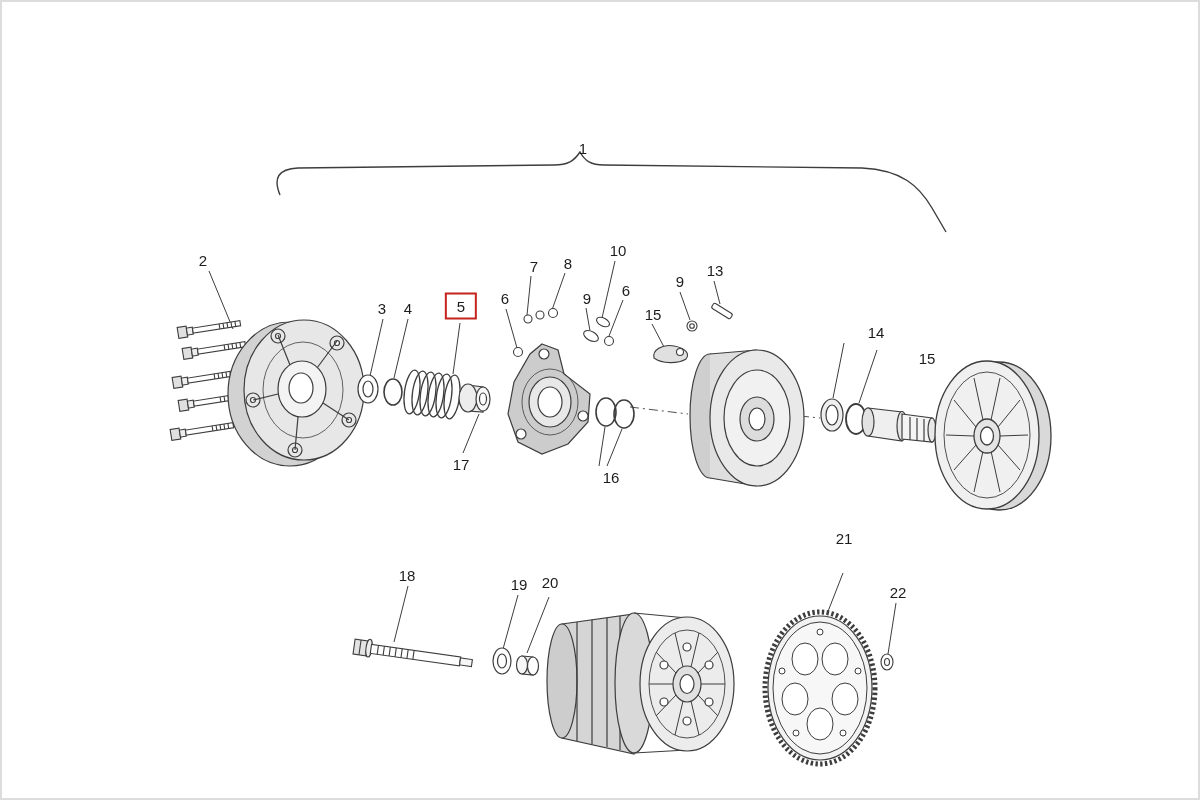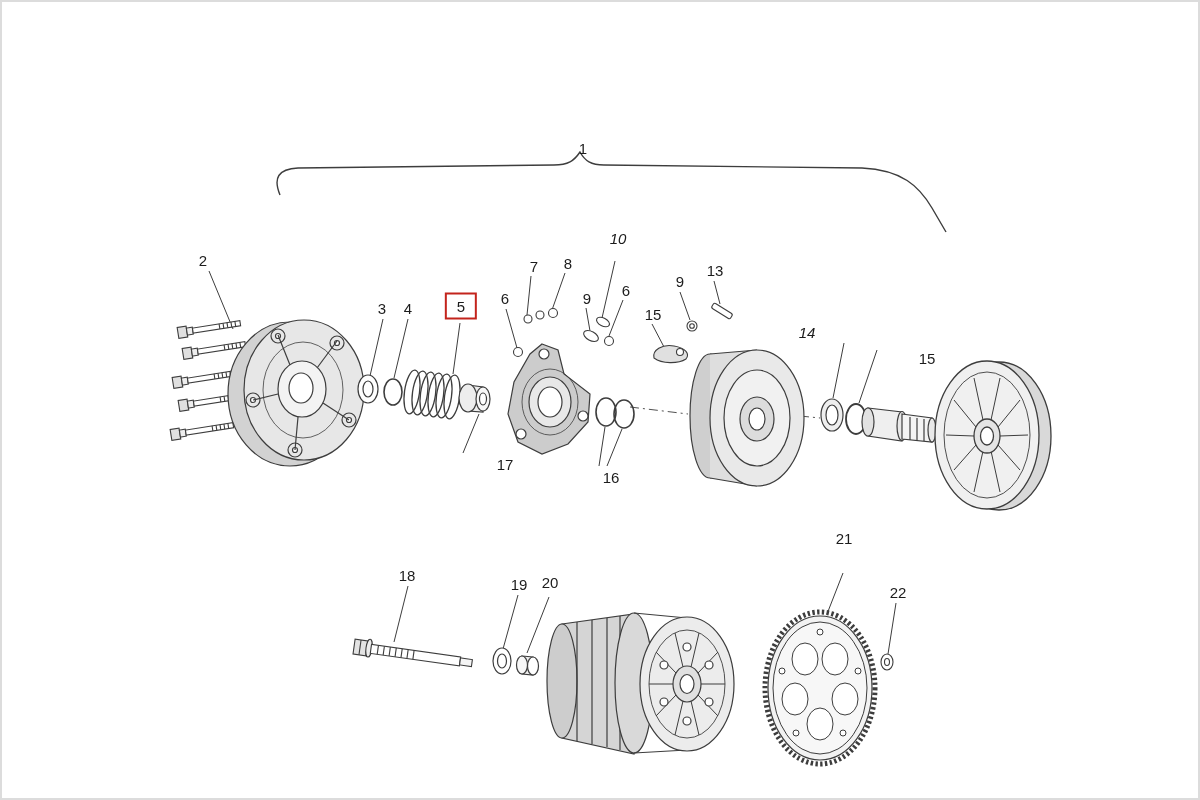--- a/index.html
+++ b/index.html
@@ -342,28 +342,28 @@
 
   <div class="callout" style="left: 581px; top: 146px;">1</div>
   <div class="callout" style="left: 201px; top: 258px;">2</div>
   <div class="callout" style="left: 380px; top: 306px;">3</div>
   <div class="callout" style="left: 406px; top: 306px;">4</div>
   <div class="callout highlighted" style="left: 459px; top: 304px; border-color: rgb(195, 36, 28);">5</div>
   <div class="callout" style="left: 503px; top: 296px;">6</div>
   <div class="callout" style="left: 532px; top: 264px;">7</div>
   <div class="callout" style="left: 566px; top: 261px;">8</div>
   <div class="callout" style="left: 585px; top: 296px;">9</div>
-  <div class="callout" style="left: 616px; top: 236px; font-style: italic;">10</div>
+  <div class="callout" style="left: 616px; top: 248px;">10</div>
   <div class="callout" style="left: 624px; top: 288px;">6</div>
   <div class="callout" style="left: 651px; top: 312px;">15</div>
   <div class="callout" style="left: 678px; top: 279px;">9</div>
   <div class="callout" style="left: 713px; top: 268px;">13</div>
-  <div class="callout" style="left: 805px; top: 330px; font-style: italic;">14</div>
+  <div class="callout" style="left: 874px; top: 330px;">14</div>
   <div class="callout" style="left: 877px; top: 356px; margin-left: 48px;">15</div>
   <div class="callout" style="left: 601px; top: 475px; margin-left: 8px;">16</div>
-  <div class="callout" style="left: 459px; top: 462px; margin-left: 44px;">17</div>
+  <div class="callout" style="left: 459px; top: 462px;">17</div>
   <div class="callout" style="left: 405px; top: 573px;">18</div>
   <div class="callout" style="left: 517px; top: 582px;">19</div>
   <div class="callout" style="left: 548px; top: 580px;">20</div>
   <div class="callout" style="left: 842px; top: 536px;">21</div>
   <div class="callout" style="left: 896px; top: 590px; text-align: center;">22</div>
 
 </div>
 
 </body></html>

